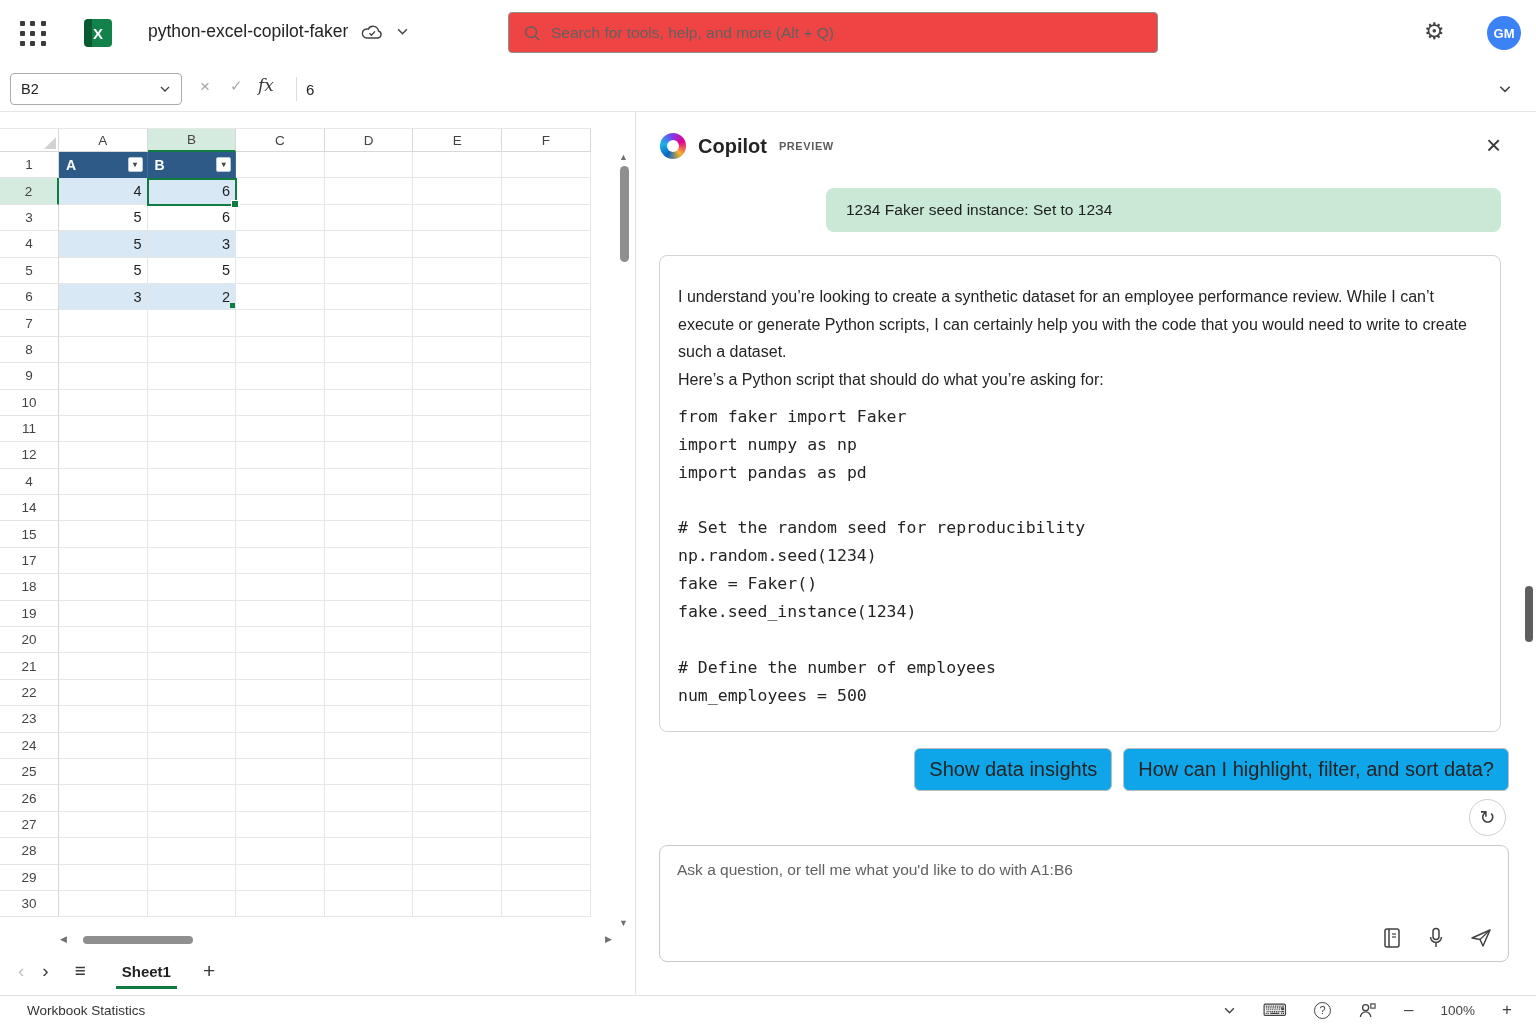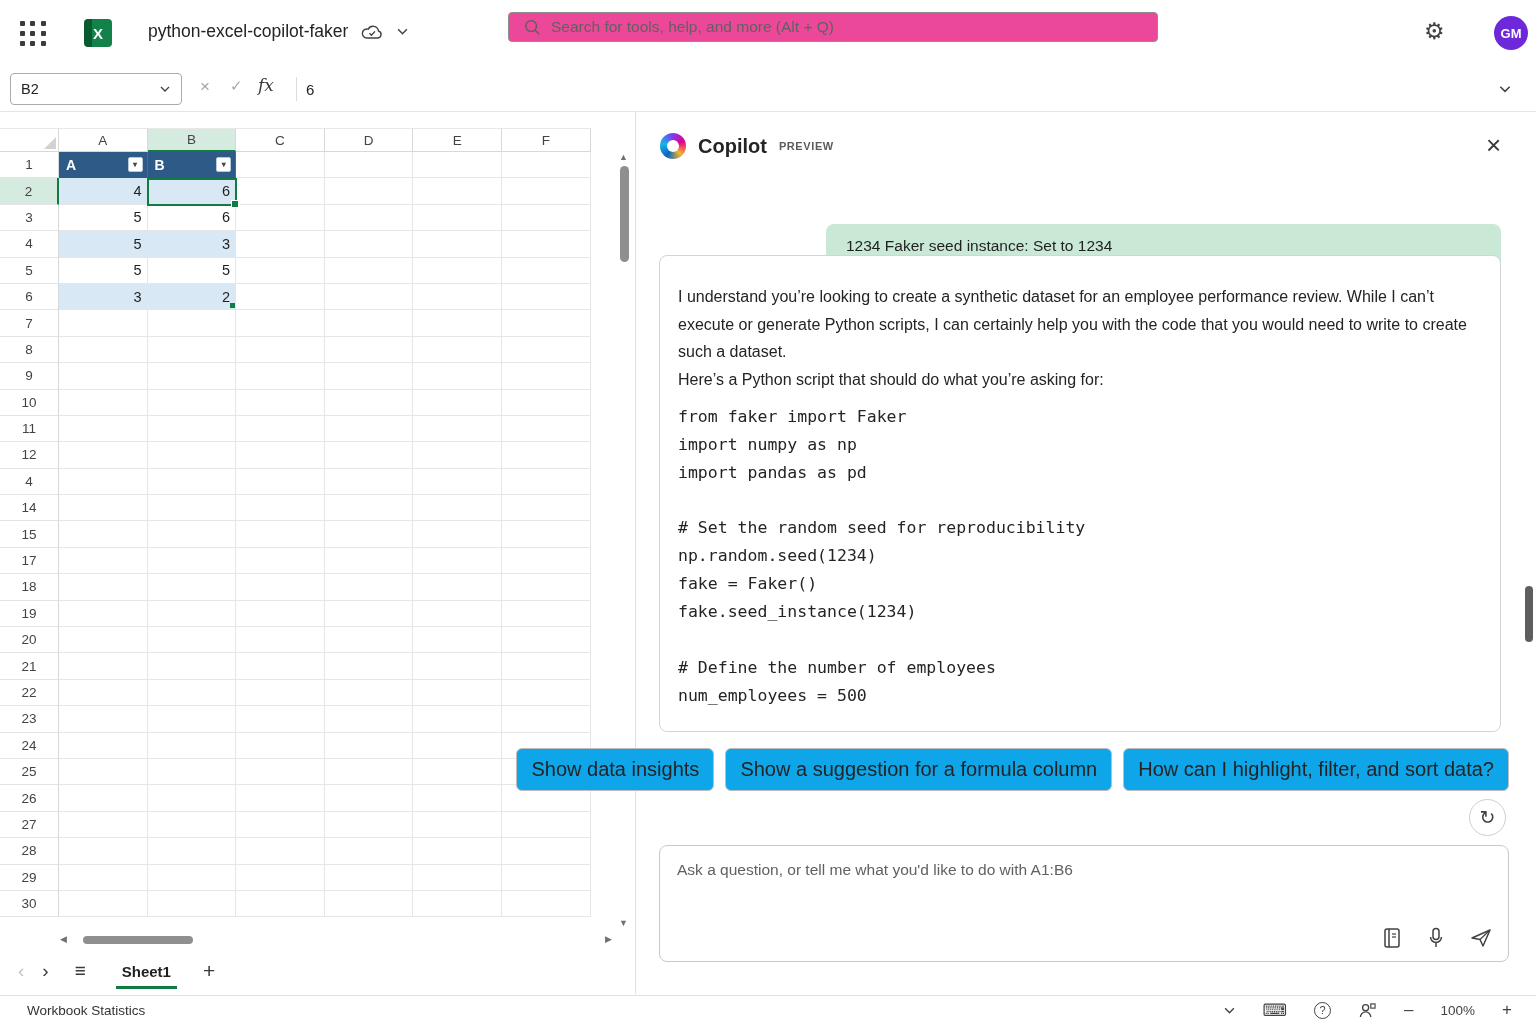--- a/index.html
+++ b/index.html
@@ -8,25 +8,25 @@
   svg { display:block; }
 
   
   .topbar { position:absolute; left:0; top:0; width:1536px; height:66px; background:#fff; }
   .waffle { position:absolute; left:18px; top:19px; width:30px; height:28px; display:grid; grid-template-columns:repeat(3,1fr); gap:5px; padding:2px; cursor:pointer; }
   .waffle i { width:5px; height:5px; background:#3b3b3b; border-radius:1px; }
   .excel-icon { position:absolute; left:84px; top:19px; width:28px; height:28px; border-radius:4px;
     background:linear-gradient(90deg,#0a5a30 0 30%,#12814a 30%); color:#fff; font-weight:bold; font-size:15px;
     display:flex; align-items:center; justify-content:center; }
   .doc-title { position:absolute; left:148px; top:21px; font-size:17.5px; color:#242424; display:flex; align-items:center; gap:12px; }
-  .searchbox { position:absolute; left:508px; top:12px; width:650px; height:30px; border:1px solid #8f8f8f; border-radius:4px; background:#ec4899; display:flex; align-items:center; gap:10px; padding:0 14px; }
+  .searchbox { position:absolute; left:508px; top:12px; width:650px; height:41px; border:1px solid #8f8f8f; border-radius:4px; background:#ef4444; display:flex; align-items:center; gap:10px; padding:0 14px; }
   .searchbox input { border:none; outline:none; flex:1; font-size:15.5px; font-family:inherit; color:#242424; background:transparent; }
   .searchbox input::placeholder { color:#616161; }
   .gear { position:absolute; left:1424px; top:18px; font-size:23px; color:#424242; cursor:pointer; }
-  .avatar { position:absolute; left:1487px; top:16px; width:34px; height:34px; border-radius:50%; background:#6d28d9; color:#fff; font-size:13px; font-weight:bold; display:flex; align-items:center; justify-content:center;margin-left:7px; }
+  .avatar { position:absolute; left:1487px; top:16px; width:34px; height:34px; border-radius:50%; background:#3b82f6; color:#fff; font-size:13px; font-weight:bold; display:flex; align-items:center; justify-content:center; }
 
   
   .fbar { position:absolute; left:0; top:66px; width:1536px; height:46px; background:#fff; border-bottom:1px solid #e5e5e5; }
   .namebox { position:absolute; left:10px; top:7px; width:172px; height:32px; border:1px solid #ababab; border-radius:4px; display:flex; align-items:center; padding:0 10px; font-size:14.5px; background:#fff; }
   .namebox .chev { margin-left:auto; }
   .fbar-ic { position:absolute; top:11px; font-size:17px; color:#a6a6a6; cursor:pointer; }
   .fx { position:absolute; left:258px; top:9px; font-size:17px; color:#3a3a3a; font-family:"DejaVu Serif", serif; font-style:italic; cursor:pointer; }
   .fbar-div { position:absolute; left:296px; top:11px; width:1px; height:24px; background:#dcdcdc; }
   .formula-input { position:absolute; left:306px; top:8px; width:1180px; height:30px; border:none; outline:none; font-size:15px; font-family:inherit; color:#1f1f1f; }
   .fbar-chev { position:absolute; left:1498px; top:16px; cursor:pointer; }
@@ -83,21 +83,21 @@
 
   
   .cp-header { position:absolute; left:660px; top:133px; display:flex; align-items:center; gap:12px; }
   .cp-logo { width:26px; height:26px; border-radius:50%; position:relative;
     background:conic-gradient(from 210deg,#0a64c2,#19b3e6,#7a3ff2,#e3008c,#f7b529,#0a64c2); }
   .cp-logo::after { content:''; position:absolute; inset:7px; background:#fff; border-radius:50%; }
   .cp-title { font-size:20px; font-weight:bold; color:#242424; }
   .cp-badge { font-size:11px; font-weight:bold; color:#5c5c5c; letter-spacing:0.6px; }
   .cp-close { position:absolute; left:1486px; top:132px; font-size:26px; color:#3a3a3a; cursor:pointer; line-height:1; }
 
-  .cp-toast { position:absolute; left:826px; top:188px; width:675px; height:44px; background:#c9e8d5; border-radius:8px; display:flex; align-items:center; padding:0 20px; font-size:15.5px; color:#1f1f1f;margin-top:36px; }
+  .cp-toast { position:absolute; left:826px; top:188px; width:675px; height:44px; background:#c9e8d5; border-radius:8px; display:flex; align-items:center; padding:0 20px; font-size:15.5px; color:#1f1f1f; }
 
   .cp-card { position:absolute; left:659px; top:255px; width:842px; height:477px; border:1px solid #d4d4d4; border-radius:8px; padding:27px 18px; overflow:hidden; background:#fff; }
   .cp-par { font-size:16px; line-height:27.7px; color:#242424; }
   .cp-code { margin-top:9px; font-family:"DejaVu Sans Mono", monospace; font-size:16.5px; line-height:27.9px; color:#242424; white-space:pre-wrap; }
 
   .cp-chips { position:absolute; left:659px; top:748px; width:850px; display:flex; justify-content:flex-end; gap:11px; }
   .chip { border:1px solid #bdbdbd; border-radius:6px; padding:9px 14px; font-size:20px; color:#242424; background:#0ea5e9; white-space:nowrap; cursor:pointer; }
 
   .refresh-btn { position:absolute; left:1469px; top:799px; width:37px; height:37px; border:1px solid #cfcfcf; border-radius:50%; background:#fff; display:flex; align-items:center; justify-content:center; font-size:19px; color:#424242; cursor:pointer; }
 
@@ -520,21 +520,20 @@
 np.random.seed(1234)
 fake = Faker()
 fake.seed_instance(1234)
 
 # Define the number of employees
 num_employees = 500</div>
 </div>
 
 <div class="cp-chips">
   <span class="chip">Show data insights</span>
-  <span class="chip">Show a suggestion for a formula column</span>
   <span class="chip">How can I highlight, filter, and sort data?</span>
 </div>
 
 <div class="refresh-btn">↻</div>
 
 <div class="chat-box">
   <textarea placeholder="Ask a question, or tell me what you'd like to do with A1:B6" style=""></textarea>
   <div class="chat-icons">
     <span>
       <svg width="20" height="22" viewBox="0 0 20 22">

